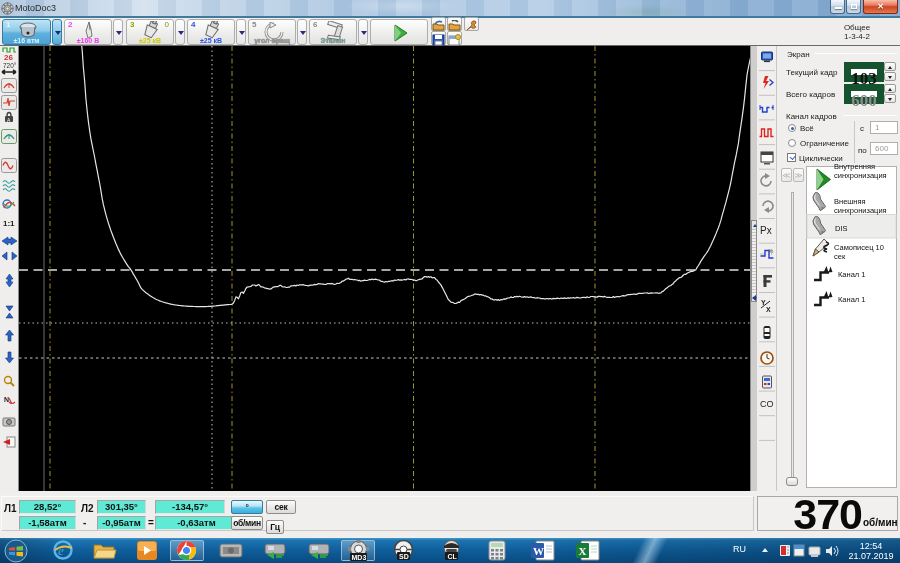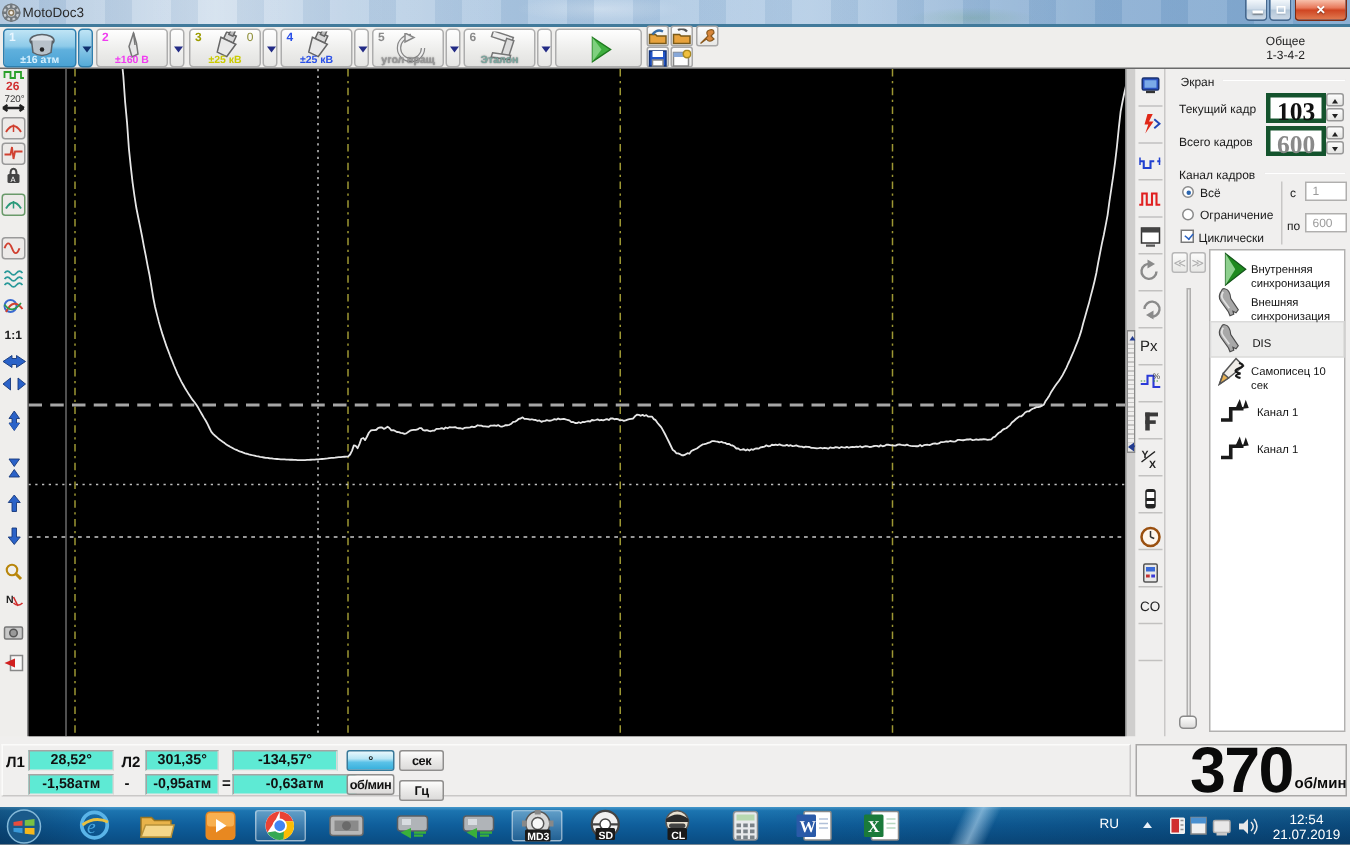--- a/index.html
+++ b/index.html
@@ -42,21 +42,21 @@
 #tbright{left:842px;top:23px;width:30px;text-align:center;font-size:8px;color:#222;line-height:9px;}
 
 #sidebar{left:0;top:46px;width:19px;height:445px;background:#efeeec;border-right:1px solid #8b8b8b;}
 #scope{left:19px;top:46px;width:731px;height:445px;background:#000;}
 #vslider{left:750px;top:46px;width:7px;height:445px;background:#cfcecd;border-left:1px solid #8b8b8b;}
 #iconcol{left:757px;top:46px;width:20px;height:445px;background:#f0efee;border-right:1px solid #c9c8c7;}
 #rightpanel{left:778px;top:46px;width:122px;height:445px;background:#f0efee;}
 
 .rp-label{position:absolute;font-size:8px;color:#1a1a1a;white-space:nowrap;}
 .groupline{position:absolute;height:1px;background:#cdcccb;border-bottom:1px solid #fff;}
-.valbox{position:absolute;background:#fff;border:3px solid #14532d;}
+.valbox{position:absolute;background:#fff;border:7px solid #14532d;}
 .valbox .v{display:block;text-align:center;font-family:"Liberation Serif",serif;font-weight:bold;}
 .spin{position:absolute;width:12px;}
 .spin .up,.spin .dn{position:absolute;left:0;width:12px;height:9px;background:linear-gradient(180deg,#fdfdfd,#e4e4e2);border:1px solid #999;border-radius:2px;}
 .spin .up:after{content:"";position:absolute;left:3px;top:3px;border-left:2.5px solid transparent;border-right:2.5px solid transparent;border-bottom:3px solid #222;}
 .spin .dn:after{content:"";position:absolute;left:3px;top:3px;border-left:2.5px solid transparent;border-right:2.5px solid transparent;border-top:3px solid #222;}
 .radio{position:absolute;width:8px;height:8px;border-radius:50%;background:#fff;border:1px solid #8a8a8a;}
 .radio.on:after{content:"";position:absolute;left:1.5px;top:1.5px;width:3px;height:3px;border-radius:50%;background:#2a66b0;}
 .checkbox{position:absolute;width:9px;height:9px;background:#fff;border:1px solid #7a7a7a;}
 .checkbox:after{content:"";position:absolute;left:1.5px;top:0.5px;width:4px;height:2.5px;border-left:1.6px solid #2a62c0;border-bottom:1.6px solid #2a62c0;transform:rotate(-50deg);}
 .ebox{position:absolute;background:#fff;border:1px solid #b0afae;font-size:8px;color:#9a9a9a;}
@@ -478,21 +478,21 @@
 
     <g transform="translate(8,98)">
         <path d="M0 16 L6.5 16 L6.5 8.5 L15 8.5" fill="none" stroke="#1a1a1a" stroke-width="2.4"></path>
         <path d="M9.5 8.5 L12.5 2 L14.5 8.5 Z M14.5 8.5 L16.5 2.5 L18.5 8 Z" fill="#1a1a1a"></path>
       </g>
     <g transform="translate(8,123)">
         <path d="M0 16 L6.5 16 L6.5 8.5 L15 8.5" fill="none" stroke="#1a1a1a" stroke-width="2.4"></path>
         <path d="M9.5 8.5 L12.5 2 L14.5 8.5 Z M14.5 8.5 L16.5 2.5 L18.5 8 Z" fill="#1a1a1a"></path>
       </g>
   </svg>
-  <div class="li-text" style="left:834px;top:175px;">Внутренняя<br>синхронизация</div>
+  <div class="li-text" style="left:834px;top:162px;">Внутренняя<br>синхронизация</div>
   <div class="li-text" style="left:834px;top:196.5px;">Внешняя<br>синхронизация</div>
   <div class="li-text" style="left:835px;top:224px;">DIS</div>
   <div class="li-text" style="left:834px;top:242.5px;">Самописец 10<br>сек</div>
   <div class="li-text" style="left:838px;top:270px;">Канал 1</div>
   <div class="li-text" style="left:838px;top:295px;">Канал 1</div>
 
   <div id="measure" class="abs"></div>
   <div id="mframe" class="abs"></div>
   <div class="mlabel" style="left:4px;top:503px;">Л1</div>
   <div class="mbox" style="left:19px;top:500px;width:57px;">28,52°</div>
@@ -500,21 +500,21 @@
   <div class="mbox" style="left:97px;top:500px;width:49px;">301,35°</div>
   <div class="mbox" style="left:155px;top:500px;width:70px;">-134,57°</div>
   <div class="mbtn" id="deg" style="left:231px;top:500px;width:32px;">°</div>
   <div class="mbtn" style="left:266px;top:500px;width:30px;">сек</div>
   <div class="mbox" style="left:19px;top:516px;width:57px;">-1,58атм</div>
   <div class="mlabel" style="left:83px;top:517px;">-</div>
   <div class="mbox" style="left:97px;top:516px;width:49px;">-0,95атм</div>
   <div class="mlabel" style="left:148px;top:517px;">=</div>
   <div class="mbox" style="left:155px;top:516px;width:83px;">-0,63атм</div>
   <div class="mbtn" style="left:231px;top:516px;width:32px;">об/мин</div>
-  <div class="mbtn" style="left:266px;top:520px;width:30px;">Гц</div>
+  <div class="mbtn" style="left:266px;top:520px;width:18px;">Гц</div>
   <div id="rpmbox" class="abs">
       <div id="rpmnum">370</div>
       <div id="rpmunit">об/мин</div>
     </div>
 
   <div id="taskbar" class="abs"></div>
     <div id="tkstreak" class="abs"></div>
   <svg class="abs" style="left:4px;top:539px" width="24" height="24" viewBox="0 0 24 24">
     <circle cx="12" cy="12" r="11" fill="#1a5a8a" stroke="#83b8d8" stroke-width="1"></circle>
     <path d="M5 9 L11 8 L11 11.5 L5 11.5 Z" fill="#e84c3d"></path>

